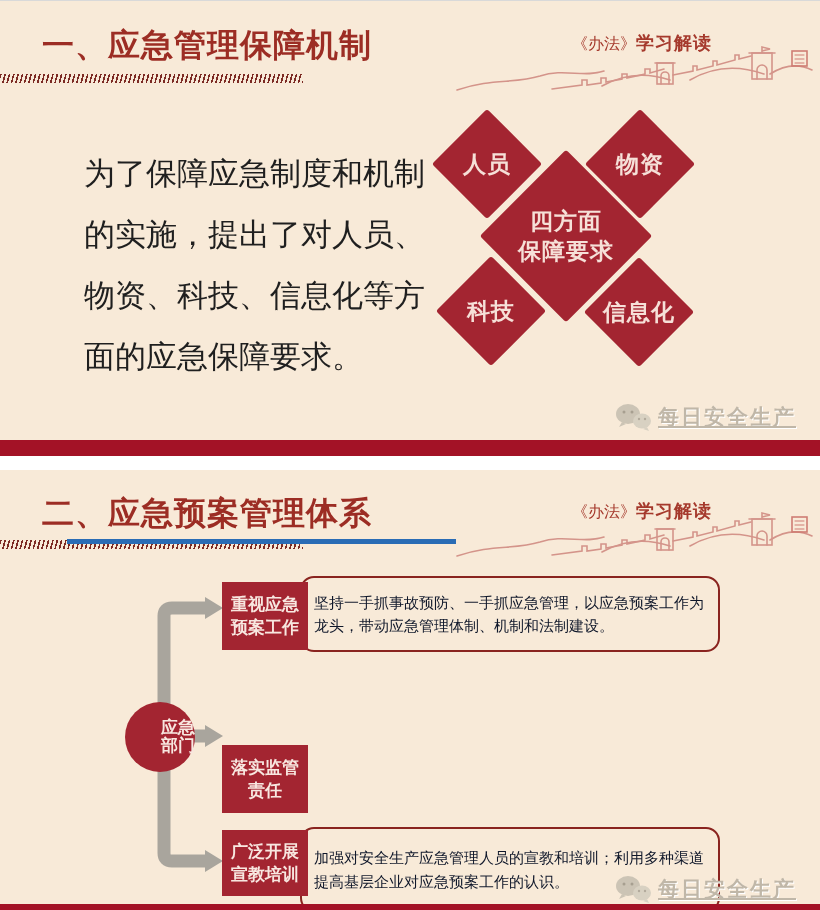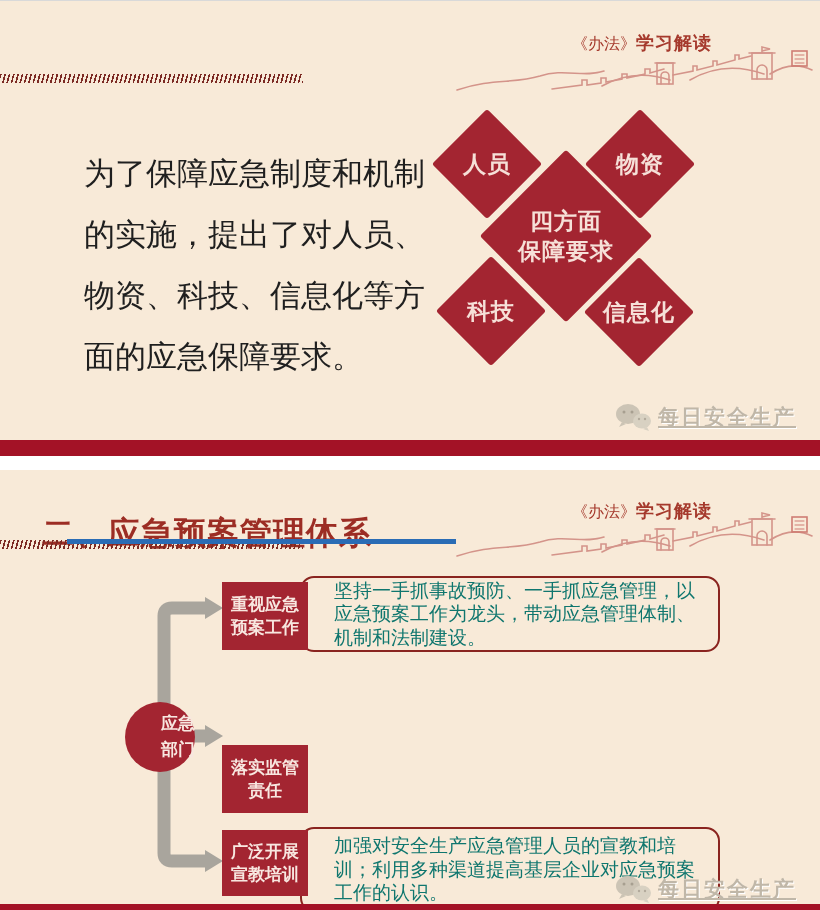--- a/index.html
+++ b/index.html
@@ -47,39 +47,40 @@
   .wm svg{margin-right:6px;}
   
   .midbar{position:absolute;left:0;top:440px;width:820px;height:16px;background:#a31226;}
   .whitegap{position:absolute;left:0;top:456px;width:820px;height:14px;background:#ffffff;}
   .bottombar{position:absolute;left:0;top:904px;width:820px;height:6px;background:#a31226;}
   
   .flow-circle{
     position:absolute;left:125px;top:702px;width:70px;height:70px;border-radius:50%;
     background:#a32531;display:flex;align-items:center;justify-content:center;z-index:3;
   }
-  .flow-circle span{color:#f8e7e0;font-size:17px;font-weight:bold;line-height:26px;text-align:center;white-space:pre-line;margin-left:36px;}
+  .flow-circle span{color:#f8e7e0;font-size:17px;font-weight:bold;line-height:18px;text-align:center;white-space:pre-line;margin-left:36px;}
   .flow-label{
     position:absolute;left:222px;width:86px;background:#a32531;border-radius:0;
     display:flex;align-items:center;justify-content:center;z-index:3;
   }
   .flow-label span{color:#f8e7e0;font-size:17px;font-weight:bold;line-height:23px;text-align:center;white-space:pre-line;}
   .ob{
     position:absolute;left:300px;width:420px;border:2.5px solid #8a241f;border-radius:14px;
     box-sizing:border-box;display:flex;align-items:center;padding:2px 12px;
   }
-  .ob span{color:#0f766e;font-size:19px;line-height:23.5px;white-space:pre-line;font-weight:500;margin-left:20px;}
+  .ob span{color:#0f172a;font-size:15px;line-height:23.5px;white-space:pre-line;font-weight:500;}
   .connector{position:absolute;left:140px;top:590px;z-index:2;}
 </style>
 </head>
 <body>
 
 <div id="canvas">
   <div class="topline"></div>
 
+  <div class="slide-title" style="top:24px;">一、应急管理保障机制</div>
   <div class="badge" style="left:572px;top:31px;">
     <span class="pfx">《办法》</span><span class="sfx">学习解读</span>
   </div>
 
   <svg class="wallsvg" style="top:44px;" viewBox="0 0 365 50">
     <g fill="none" stroke="#d4948a" stroke-width="1.6" stroke-linecap="round">
       <path d="M5,46 C40,34 62,40 88,32 C112,24 132,34 152,27"></path>
       <path d="M150,42 Q182,24 218,36 M238,36 Q272,16 312,30 M318,30 Q340,16 360,26"></path>
       <path d="M100,45 L130,41 l0,-5 l5,0 l0,5 l14,-2 l0,-5 l5,0 l0,4 l16,-3 l0,-5 l5,0 l0,4 l18,-4 l0,-5 l5,0 l0,4 l14,-4"></path>
       <rect x="205" y="19" width="16" height="21"></rect>
@@ -127,21 +128,21 @@
       <path d="M33,25 l2,4 l-6,-2 z" fill="#d8d1c2"></path>
       <circle cx="25" cy="17" r="1.2" fill="#b3ab9c"></circle>
         <circle cx="31" cy="17" r="1.2" fill="#b3ab9c"></circle>
     </svg>
     <span class="wm-text">每日安全生产</span>
   </div>
 
   <div class="midbar"></div>
   <div class="whitegap"></div>
 
-  <div class="slide-title" style="top:492px;margin-top:20px;">二、应急预案管理体系</div>
+  <div class="slide-title" style="top:492px;">二、应急预案管理体系</div>
   <div class="badge" style="left:572px;top:499px;">
     <span class="pfx">《办法》</span><span class="sfx">学习解读</span>
   </div>
 
   <svg class="wallsvg" style="top:510px;" viewBox="0 0 365 50">
     <g fill="none" stroke="#d4948a" stroke-width="1.6" stroke-linecap="round">
       <path d="M5,46 C40,34 62,40 88,32 C112,24 132,34 152,27"></path>
       <path d="M150,42 Q182,24 218,36 M238,36 Q272,16 312,30 M318,30 Q340,16 360,26"></path>
       <path d="M100,45 L130,41 l0,-5 l5,0 l0,5 l14,-2 l0,-5 l5,0 l0,4 l16,-3 l0,-5 l5,0 l0,4 l18,-4 l0,-5 l5,0 l0,4 l14,-4"></path>
       <rect x="205" y="19" width="16" height="21"></rect>

